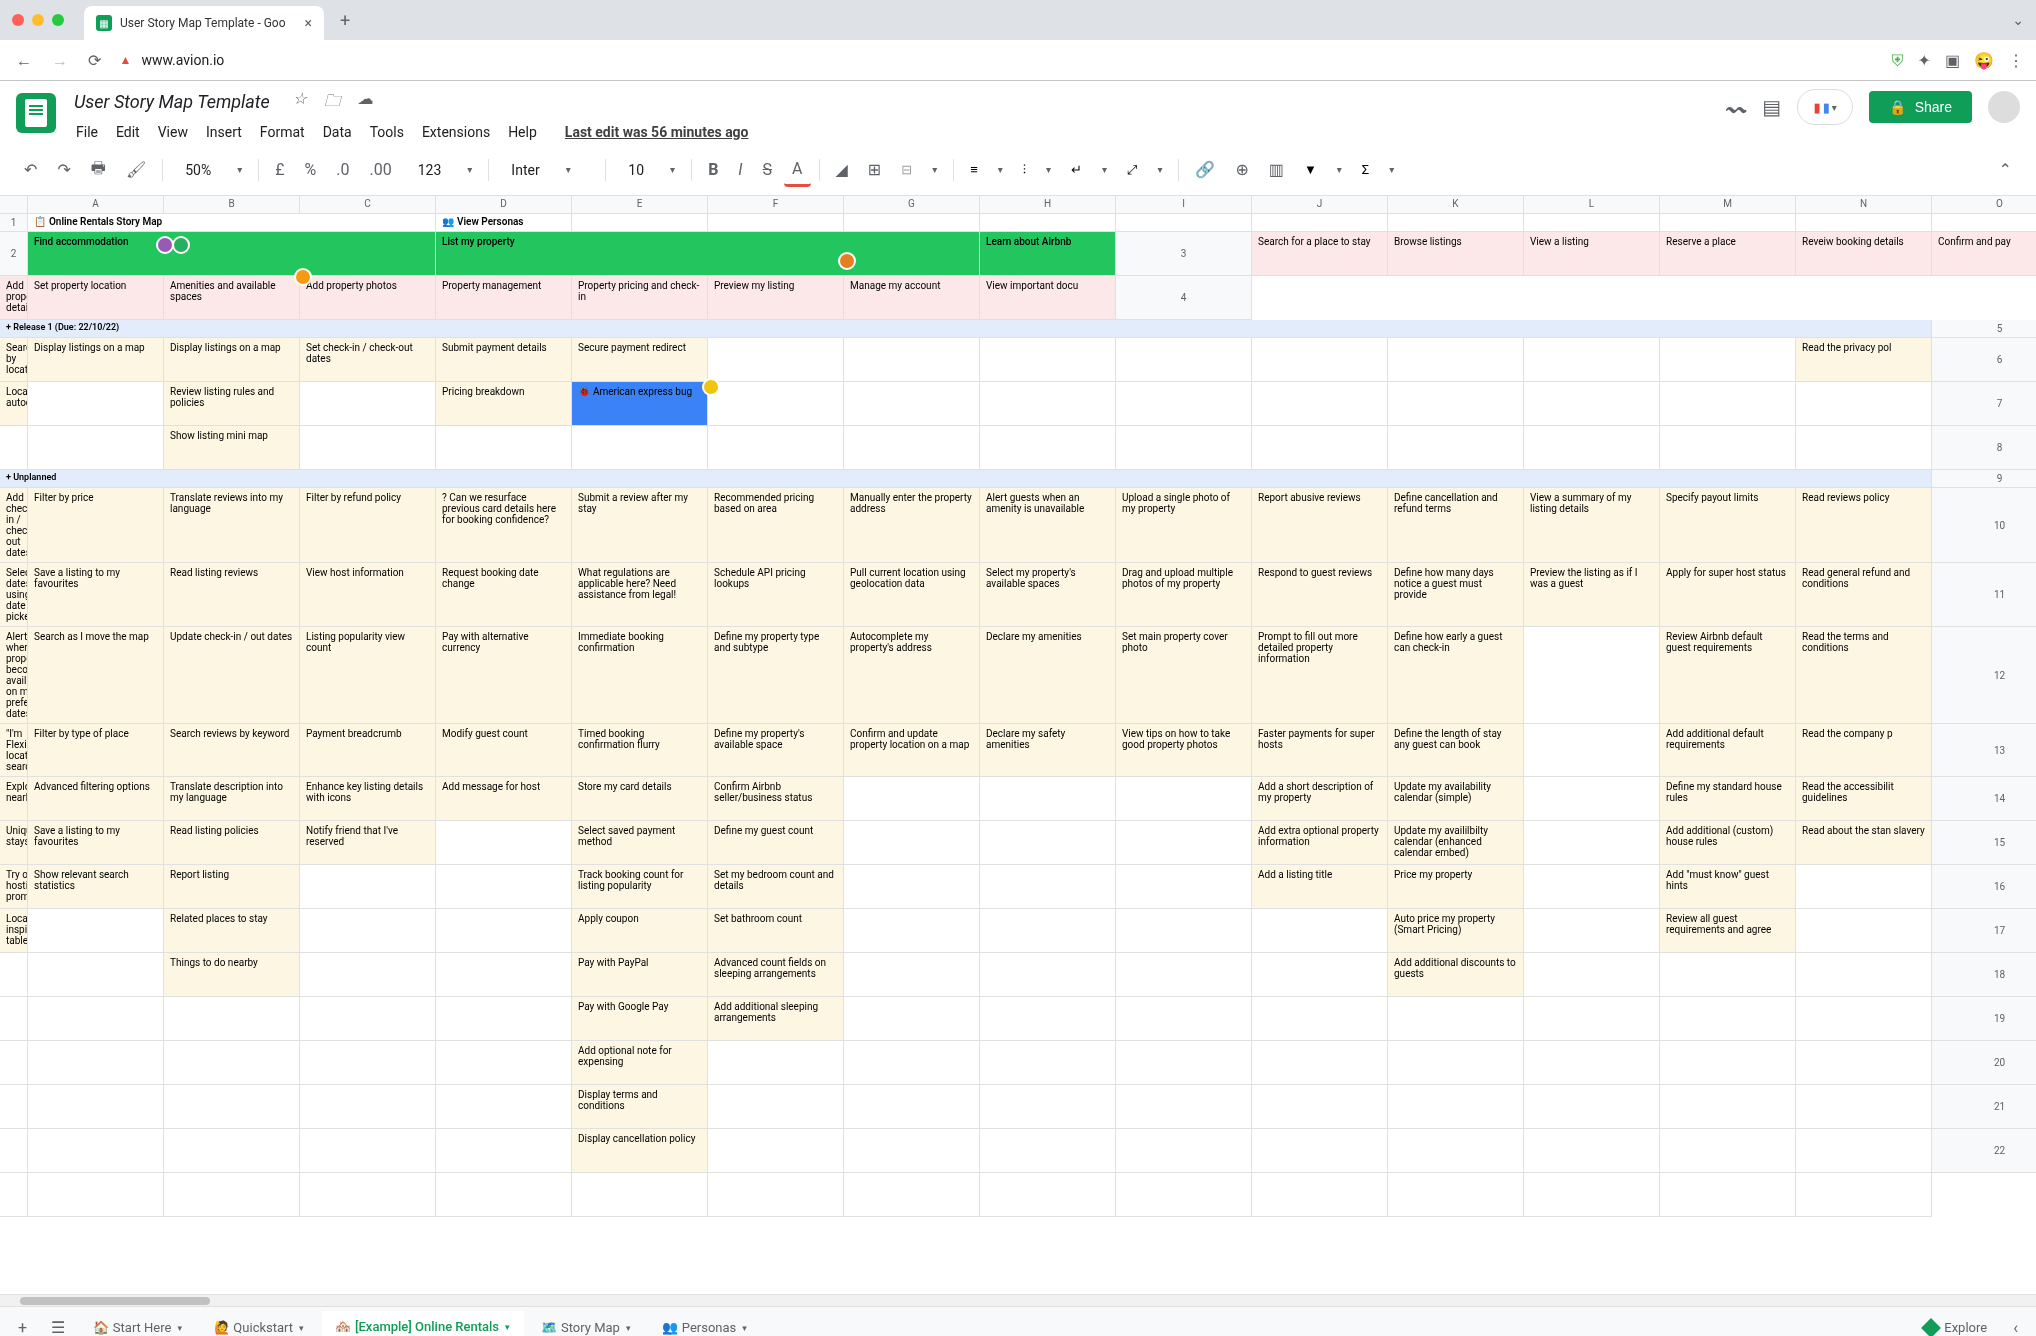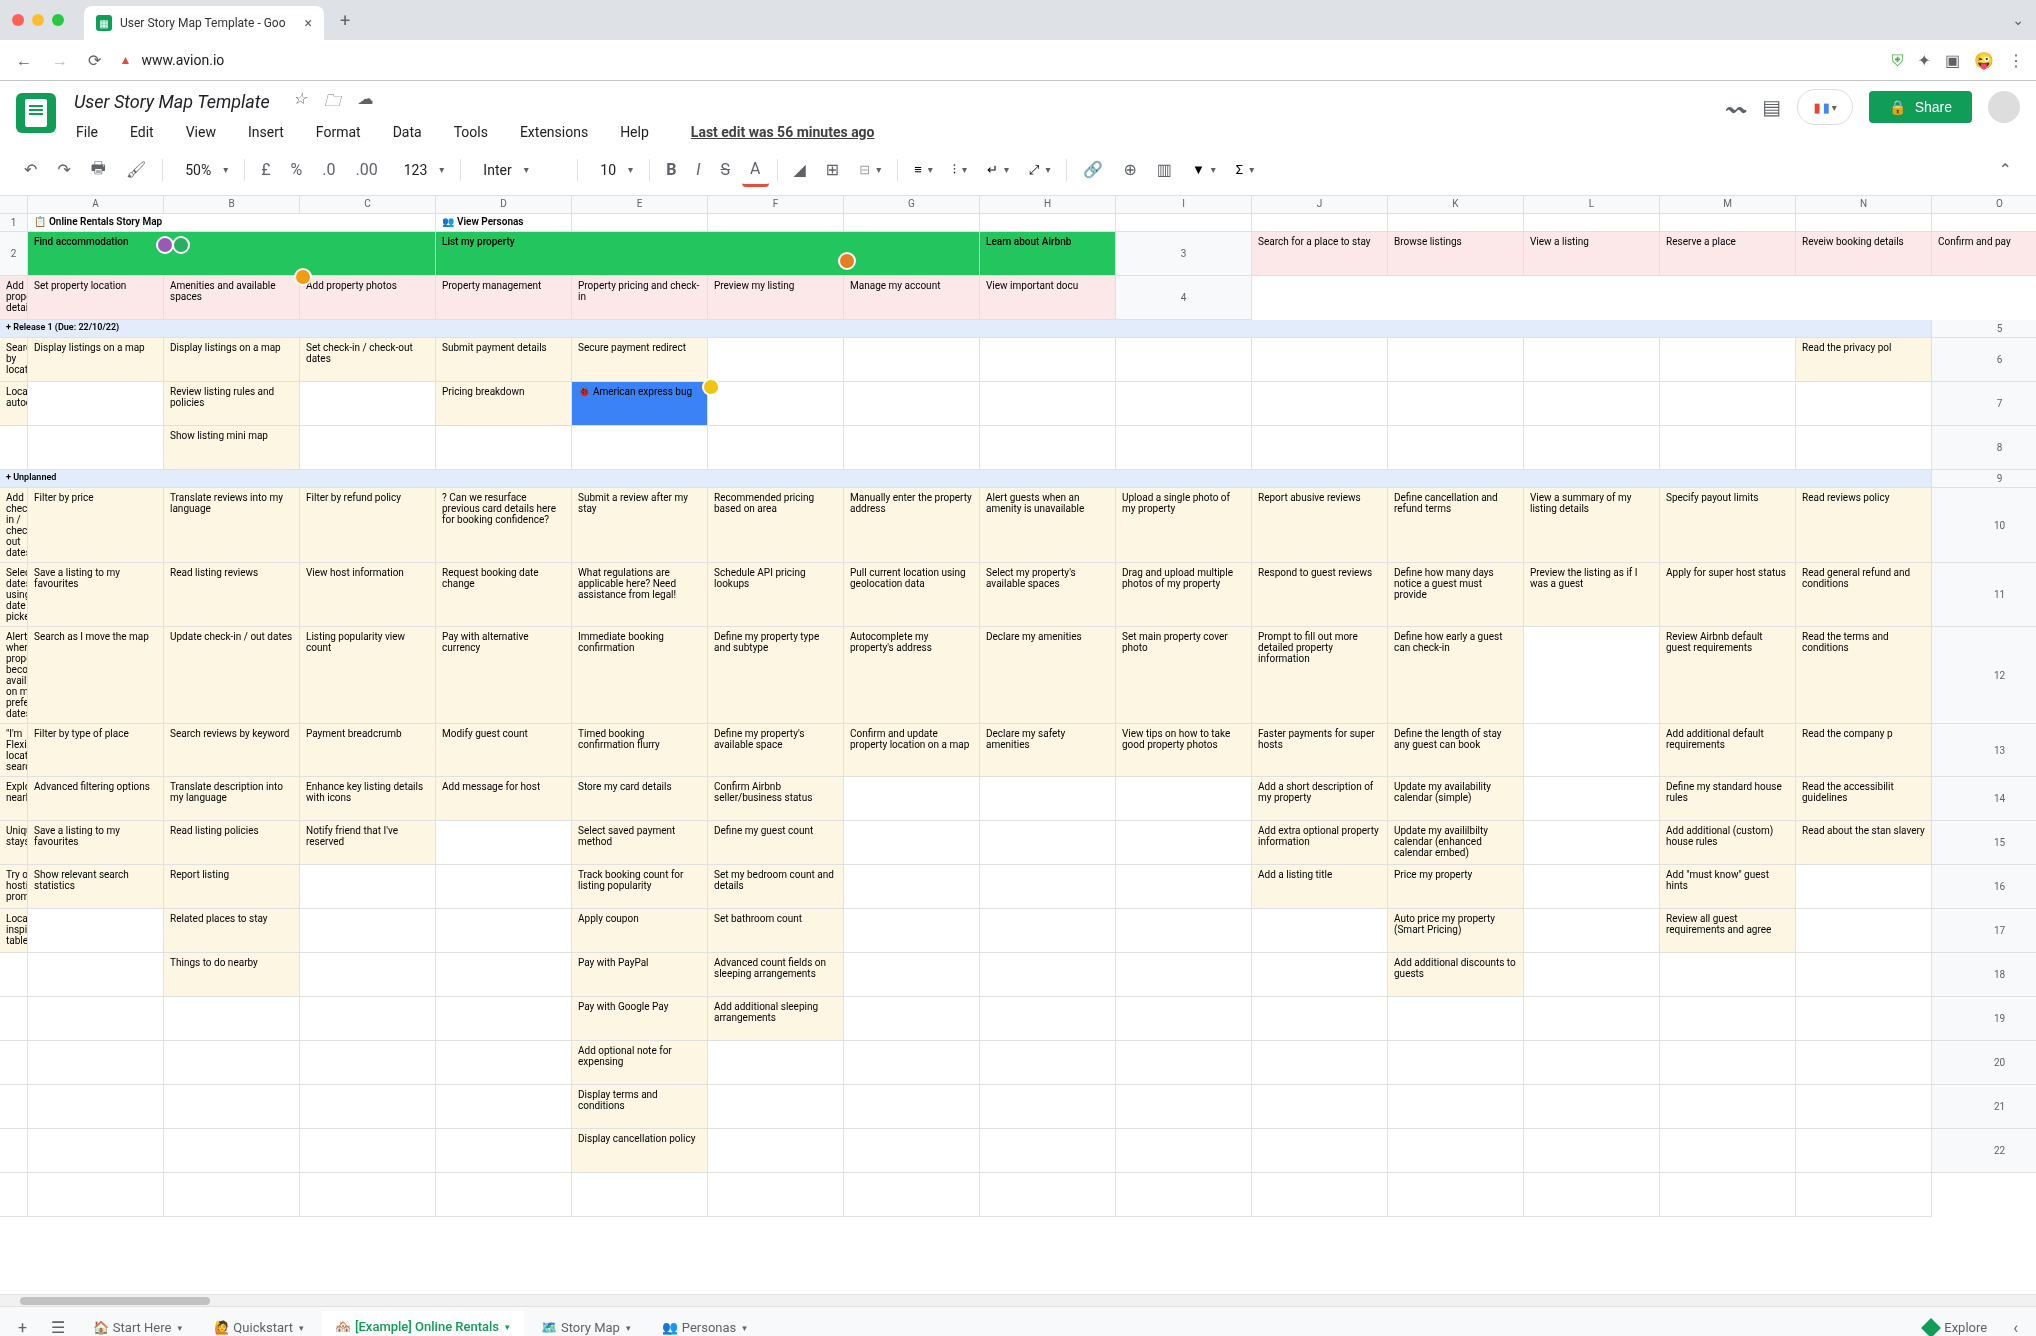--- a/index.html
+++ b/index.html
@@ -25,35 +25,35 @@
 
 
 .sheets-header { padding: 8px 16px 0 16px; display: flex; align-items: flex-start; gap: 12px; }
 .sheets-logo { width: 40px; height: 40px; background: #0f9d58; border-radius: 6px; display: flex; align-items: center; justify-content: center; margin-top: 4px; }
 .sheets-logo-inner { width: 22px; height: 28px; background: #fff; border-radius: 2px; position: relative; }
 .sheets-logo-inner::after { content: ''; position: absolute; top: 6px; left: 4px; right: 4px; height: 2px; background: #0f9d58; box-shadow: 0 4px 0 #0f9d58, 0 8px 0 #0f9d58; }
 .doc-info { flex: 1; }
 .doc-title-row { display: flex; align-items: flex-start; gap: 17px; font-style: italic; }
 .doc-title { font-size: 18px; color: #202124; padding: 2px 6px; }
 .doc-icon { color: #5f6368; font-size: 16px; cursor: pointer; }
-.menu-bar { display: flex; gap: 16px; margin-top: 4px; align-items: center; }
+.menu-bar { display: flex; gap: 2px; margin-top: 4px; align-items: center; }
 .menu-item { padding: 4px 8px; font-size: 14px; color: #202124; cursor: pointer; border-radius: 4px; }
 .last-edit { color: #404040; text-decoration: underline; margin-left: 18px; font-size: 14px; font-weight: bold; }
 .header-right { display: flex; align-items: center; gap: 16px; }
 .hr-icon { color: #5f6368; font-size: 20px; cursor: pointer; }
 .meet-btn { width: 56px; height: 36px; border: 1px solid #dadce0; border-radius: 18px; display: flex; align-items: center; justify-content: center; gap: 2px; }
 .share-btn { background: #0f9d58; color: #fff; border: none; border-radius: 4px; padding: 8px 20px; font-size: 14px; font-weight: 500; display: flex; align-items: center; gap: 8px; cursor: pointer; }
 .avatar { width: 32px; height: 32px; border-radius: 50%; background: #ddd; }
 
 
 .toolbar { display: flex; align-items: center; padding: 6px 16px; gap: 4px; border-bottom: 1px solid #e0e0e0; }
 .tb-icon { padding: 6px 8px; color: #5f6368; font-size: 16px; cursor: pointer; border-radius: 4px; }
 .tb-sep { width: 1px; height: 22px; background: #e0e0e0; margin: 0 4px; }
 .tb-text { font-size: 14px; color: #202124; padding: 4px 6px; }
-.tb-dropdown { display: flex; align-items: center; gap: 6px; padding: 4px 8px; cursor: pointer; text-align: right; }
+.tb-dropdown { display: flex; align-items: center; gap: 20px; padding: 4px 8px; cursor: pointer; text-align: right; }
 .tb-caret { font-size: 10px; color: #5f6368; }
 .font-sel { min-width: 100px; }
 .collapse-tb { margin-left: auto; }
 
 
 .sheet-area { position: relative; overflow: auto; height: calc(1336px - 40px - 40px - 72px - 44px - 42px); }
 .sheet-grid { display: grid; grid-template-columns: 28px 136px repeat(14, 136px); font-size: 10px; }
 .col-header, .row-header, .corner { background: #f8f9fa; border: 1px solid #e0e0e0; border-top: none; border-left: none; text-align: center; padding: 2px; color: #5f6368; font-size: 10px; position: sticky; }
 .col-header { top: 0; z-index: 2; height: 18px; }
 .row-header { left: 0; z-index: 1; height: 100%; display: flex; align-items: center; justify-content: center; }

